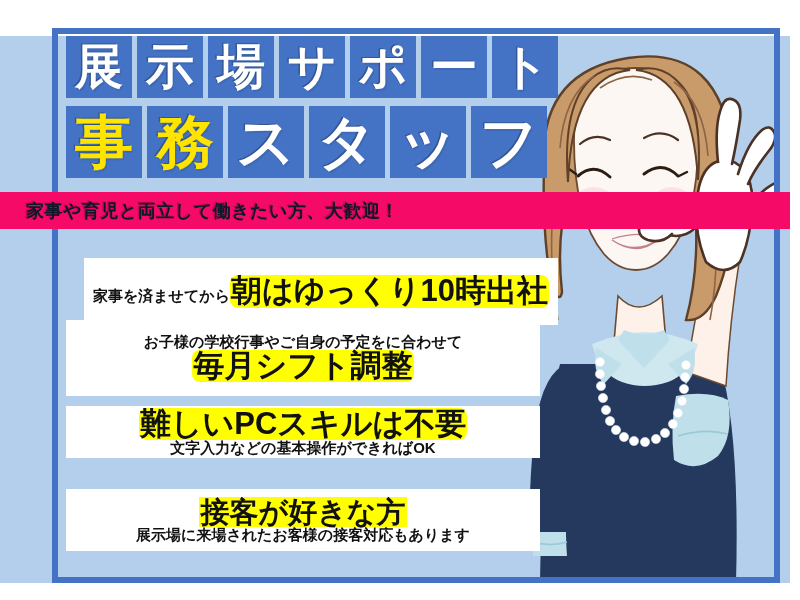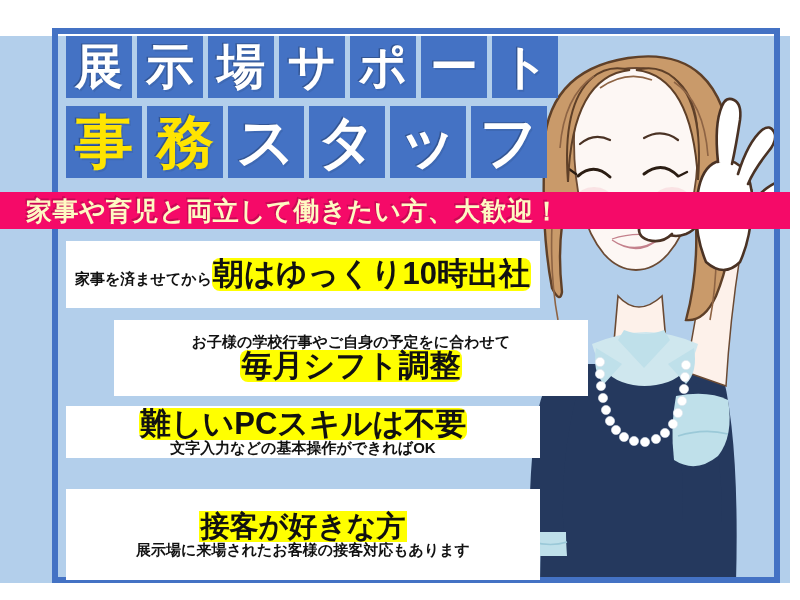--- a/index.html
+++ b/index.html
@@ -28,32 +28,32 @@
   #title-row-2 .tile { width:76px; height:72px; font-size:58px; }
   .tile-w { color:#ffffff; }
   .tile-y { color:#ffe400; }
   .tile span { font-weight:bold;
                text-shadow:-1.5px -1.5px 0 rgba(0,0,0,.25), 1.5px 1.5px 0 rgba(0,0,0,.08); }
 
   
   #pink-banner { position:absolute; left:0; top:192px; width:790px; height:37px;
                  background:#f50a68; z-index:7; }
   #pink-banner .txt { position:absolute; left:26px; top:50%; transform:translateY(-50%);
-                      color:#fef9c3; font-size:26px; font-weight:bold; white-space:nowrap;
+                      color:#0f172a; font-size:18px; font-weight:bold; white-space:nowrap;
                       letter-spacing:.5px;
                       text-shadow:-1.5px -1.5px 0 rgba(0,0,0,.18); }
 
   
   .card { position:absolute; left:66px; width:474px; background:#ffffff; z-index:5;
           display:flex; flex-direction:column; align-items:center;
           justify-content:center; text-align:center; }
-  #card-1 { top:241px; height:67px; }
-  #card-2 { top:320px; height:76px;margin-left:48px; }
+  #card-1 { top:258px; height:67px;margin-left:18px; }
+  #card-2 { top:320px; height:76px; }
   #card-3 { top:406px; height:52px; }
-  #card-4 { top:489px; height:91px; }
+  #card-4 { top:489px; height:62px; }
 
   .line { white-space:nowrap; line-height:1.05; color:#111; }
   .small   { font-size:15px; font-weight:bold; }
   .big     { font-size:31px; font-weight:bold;border-radius:8px; }
   .big-alt { font-size:29px; font-weight:bold; }
   .hl { background:#ffff00; padding:0 1px; }
   .mix { display:flex; align-items:baseline; justify-content:center; white-space:nowrap; }
   .mix .small { padding-bottom:2px; }
 </style>
 </head>

